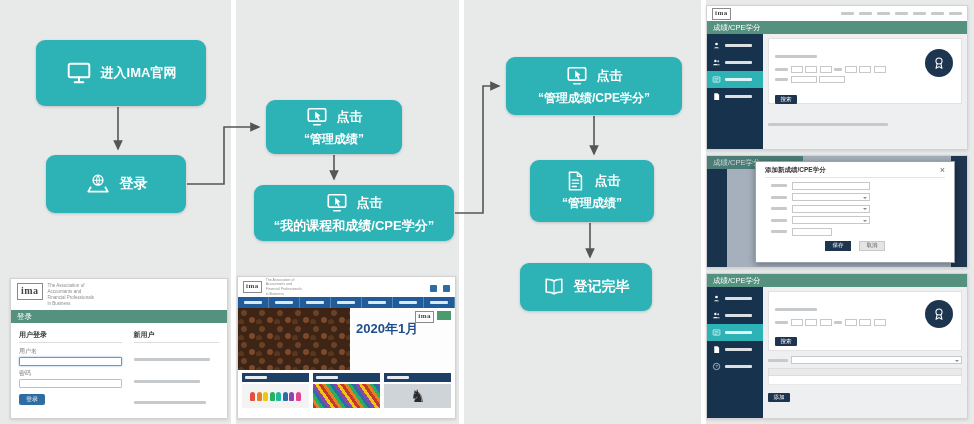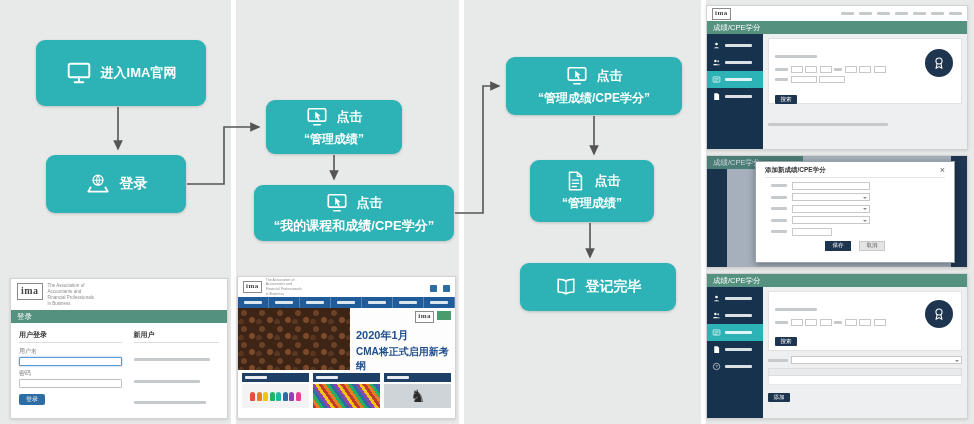--- a/index.html
+++ b/index.html
@@ -36,21 +36,21 @@
   .s2-hdr{display:flex;align-items:center;gap:4px;padding:3px 5px;height:20px}
   .soc{width:7px;height:7px;border-radius:1px;background:#2e6da4;display:inline-block;margin-left:2px}
   .nav2{height:11px;background:#1f5c99;display:flex}
   .nav2 .navcell{flex:1;display:flex;align-items:center;justify-content:center;border-right:1px solid rgba(255,255,255,.25)}
   .nav2 .tp{background:rgba(255,255,255,.85);width:60%;height:2.5px}
   .hero{display:flex;height:62px}
   .hero-img{width:112px;background-color:#3e2415;background-image:radial-gradient(circle at 6px 5px,#6b4226 2.5px,transparent 3.5px),radial-gradient(circle at 14px 12px,#7c4a2a 2.5px,transparent 3.5px),radial-gradient(circle at 3px 14px,#59361e 2.5px,transparent 3.5px);background-size:18px 16px}
   .hero-txt{flex:1;position:relative;padding:8px 6px 0;background:#fdfdfd}
   .chiprow{position:absolute;top:3px;right:4px;display:flex;gap:3px;align-items:flex-start}
   .green-chip{width:14px;height:9px;background:#4a9b6e;display:inline-block}
-  .hero-date{color:#1f4e8c;font-weight:bold;font-size:11px;margin-top:12px}
+  .hero-date{color:#1f4e8c;font-weight:bold;font-size:13px;margin-top:4px}
   .hero-title{color:#1f4e8c;font-weight:bold;font-size:10px;margin-top:2px}
   .sec-row{display:flex;gap:4px;padding:3px 4px}
   .sec{flex:1}
   .sec-hdr{height:9px;background:#1e3f66;display:flex;align-items:center;padding:0 3px}
   .sec-hdr .tp{background:rgba(255,255,255,.9);width:22px;height:2.5px}
   .sec-img{height:24px;margin-top:2px;display:flex;align-items:center;justify-content:center;gap:1.5px;background:#f3f3f3;overflow:hidden}
   .dot{width:5px;height:9px;border-radius:2.5px 2.5px 1px 1px;display:inline-block}
   .c1{background:#e74c3c}.c2{background:#e67e22}.c3{background:#f1c40f}.c4{background:#27ae60}
   .c5{background:#1abc9c}.c6{background:#2e6da4}.c7{background:#8e44ad}.c8{background:#e84393}
   .stripes{background:repeating-linear-gradient(55deg,#c0392b 0 3px,#e67e22 3px 6px,#27ae60 6px 9px,#2e6da4 9px 12px,#8e44ad 12px 15px,#f1c40f 15px 18px)}
@@ -197,21 +197,21 @@
           <path d="M6 2.5h8.5L19 7v14.5H6z" fill="none" stroke="#fff" stroke-width="1.7" stroke-linejoin="round"></path>
           <path d="M14.5 2.5V7H19" fill="none" stroke="#fff" stroke-width="1.2"></path>
           <path d="M9 11h7M9 14.5h7M9 18h4.5" stroke="#fff" stroke-width="1.4" stroke-linecap="round"></path>
         </svg>
     </span>
     <div class="t13">点击</div>
   </div>
   <div class="t12">“管理成绩”</div>
 </div>
 
-<div class="flowbox" style="left:520px;top:263px;width:156px;height:48px">
+<div class="flowbox" style="left:520px;top:263px;width:132px;height:48px">
   <div class="fb-row">
     <span class="fb-icon sm">
       <svg viewBox="0 0 24 24" width="22" height="22">
           <path d="M12 5.5C10 4 7 3.5 3.5 3.5v14C7 17.5 10 18 12 19.5c2-1.5 5-2 8.5-2v-14C17 3.5 14 4 12 5.5z" fill="none" stroke="#fff" stroke-width="1.7" stroke-linejoin="round"></path>
           <path d="M12 5.5v14" stroke="#fff" stroke-width="1.2"></path>
         </svg>
     </span>
     <div class="t14">登记完毕</div>
   </div>
 </div>
@@ -283,21 +283,20 @@
       </span>
   </div>
   <div class="hero">
     <div class="hero-img"></div>
     <div class="hero-txt">
       <div class="chiprow">
         <span class="ima-logo sm">ima</span>
         <span class="green-chip"></span>
       </div>
       <div class="hero-date">2020年1月</div>
-      <div class="hero-title">CMA将正式启用新考纲</div>
     </div>
   </div>
   <div class="sec-row">
     <div class="sec">
       <div class="sec-hdr">
           <span class="tp"></span>
         </div>
       <div class="sec-img">
         <span class="dot c1"></span>
           <span class="dot c2"></span>

